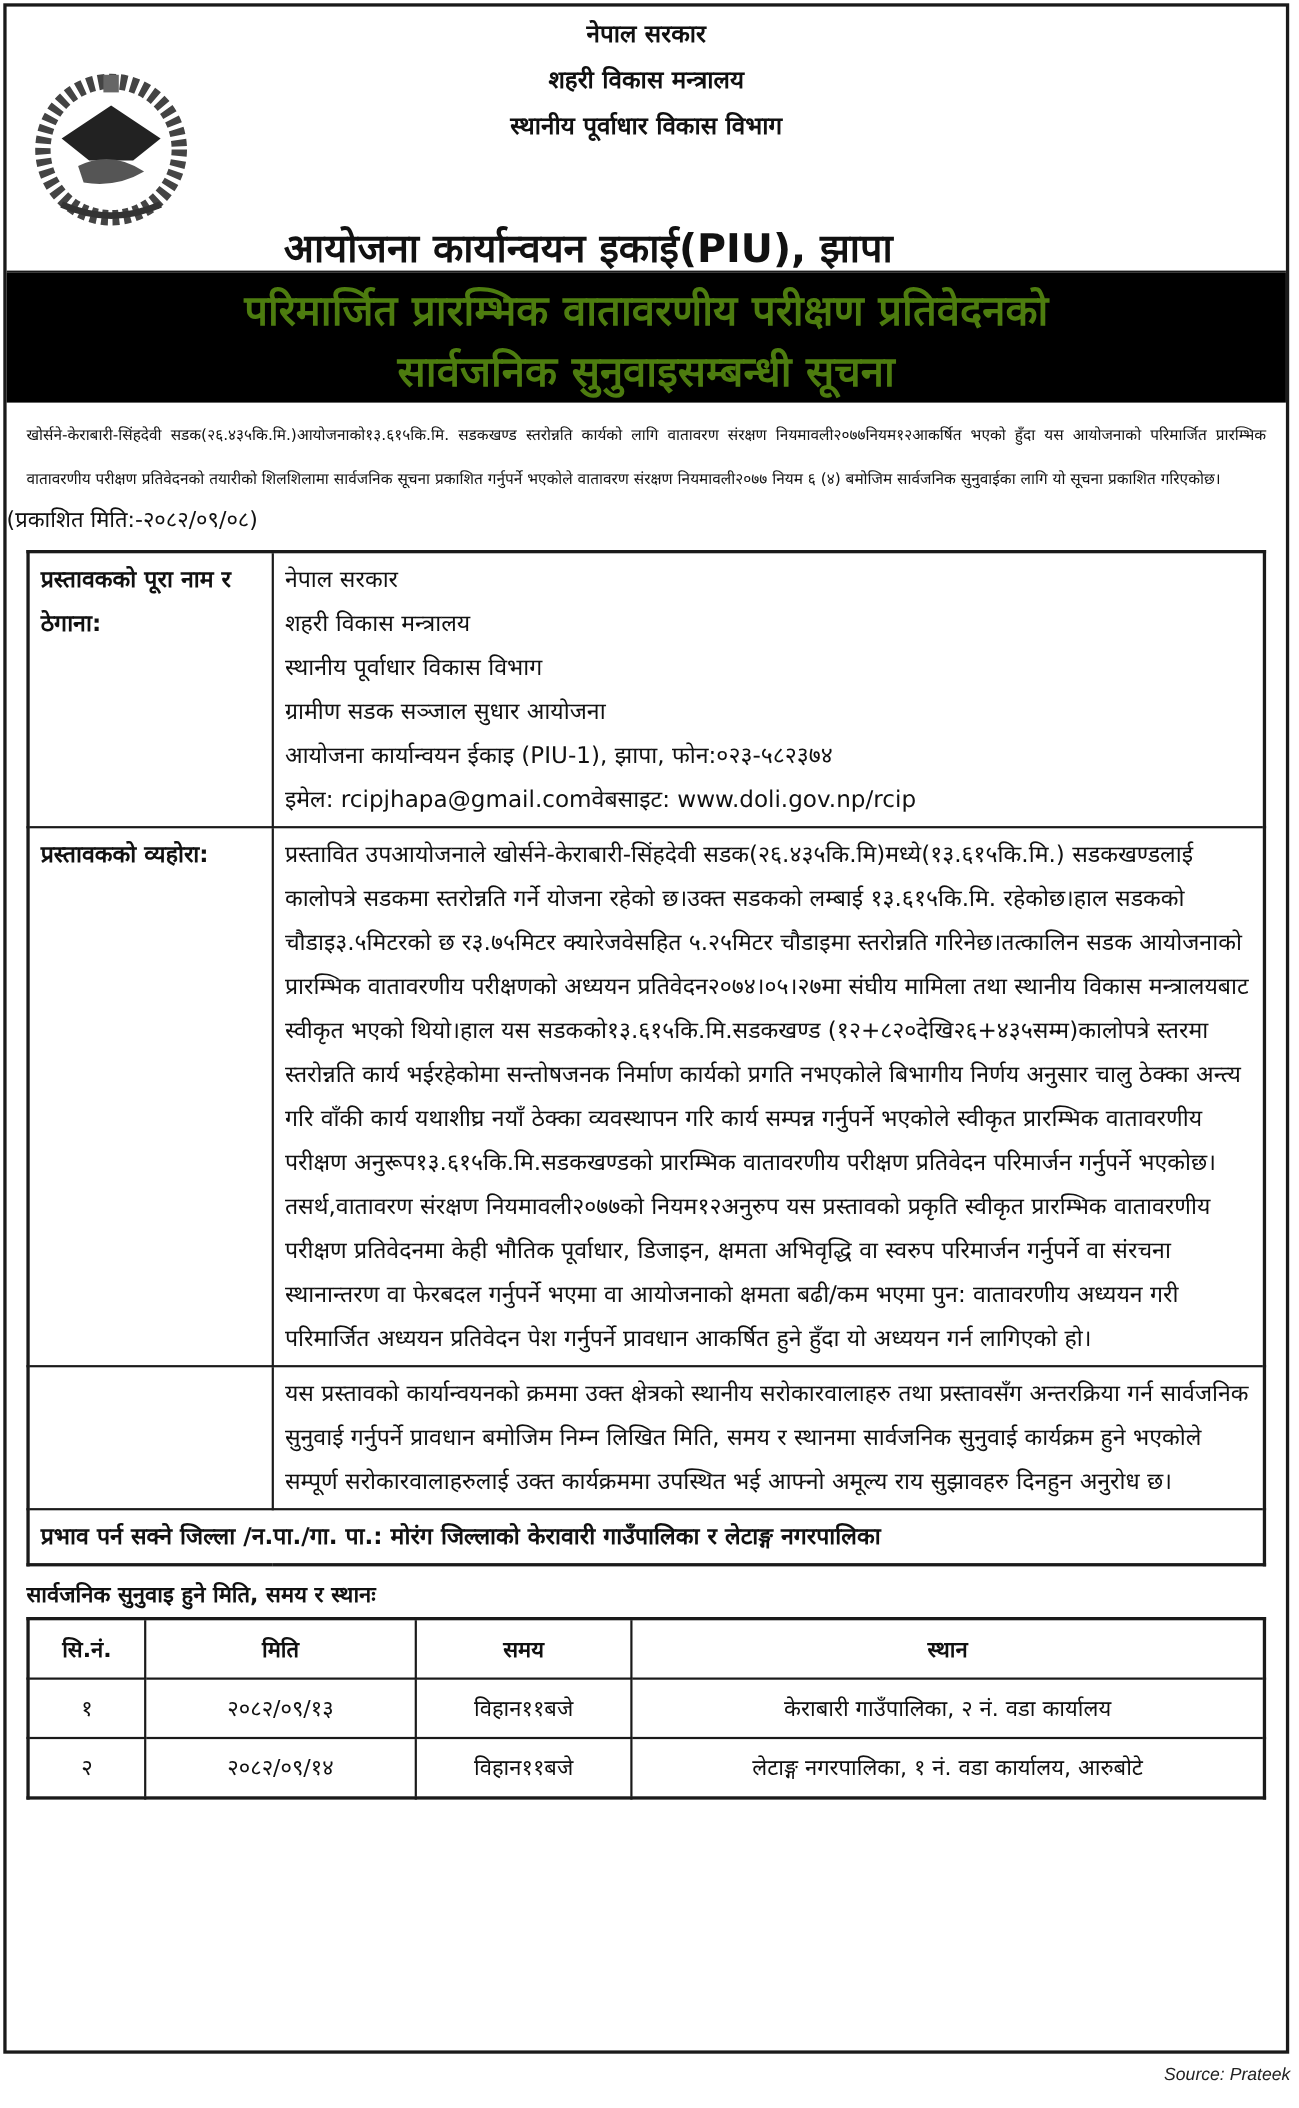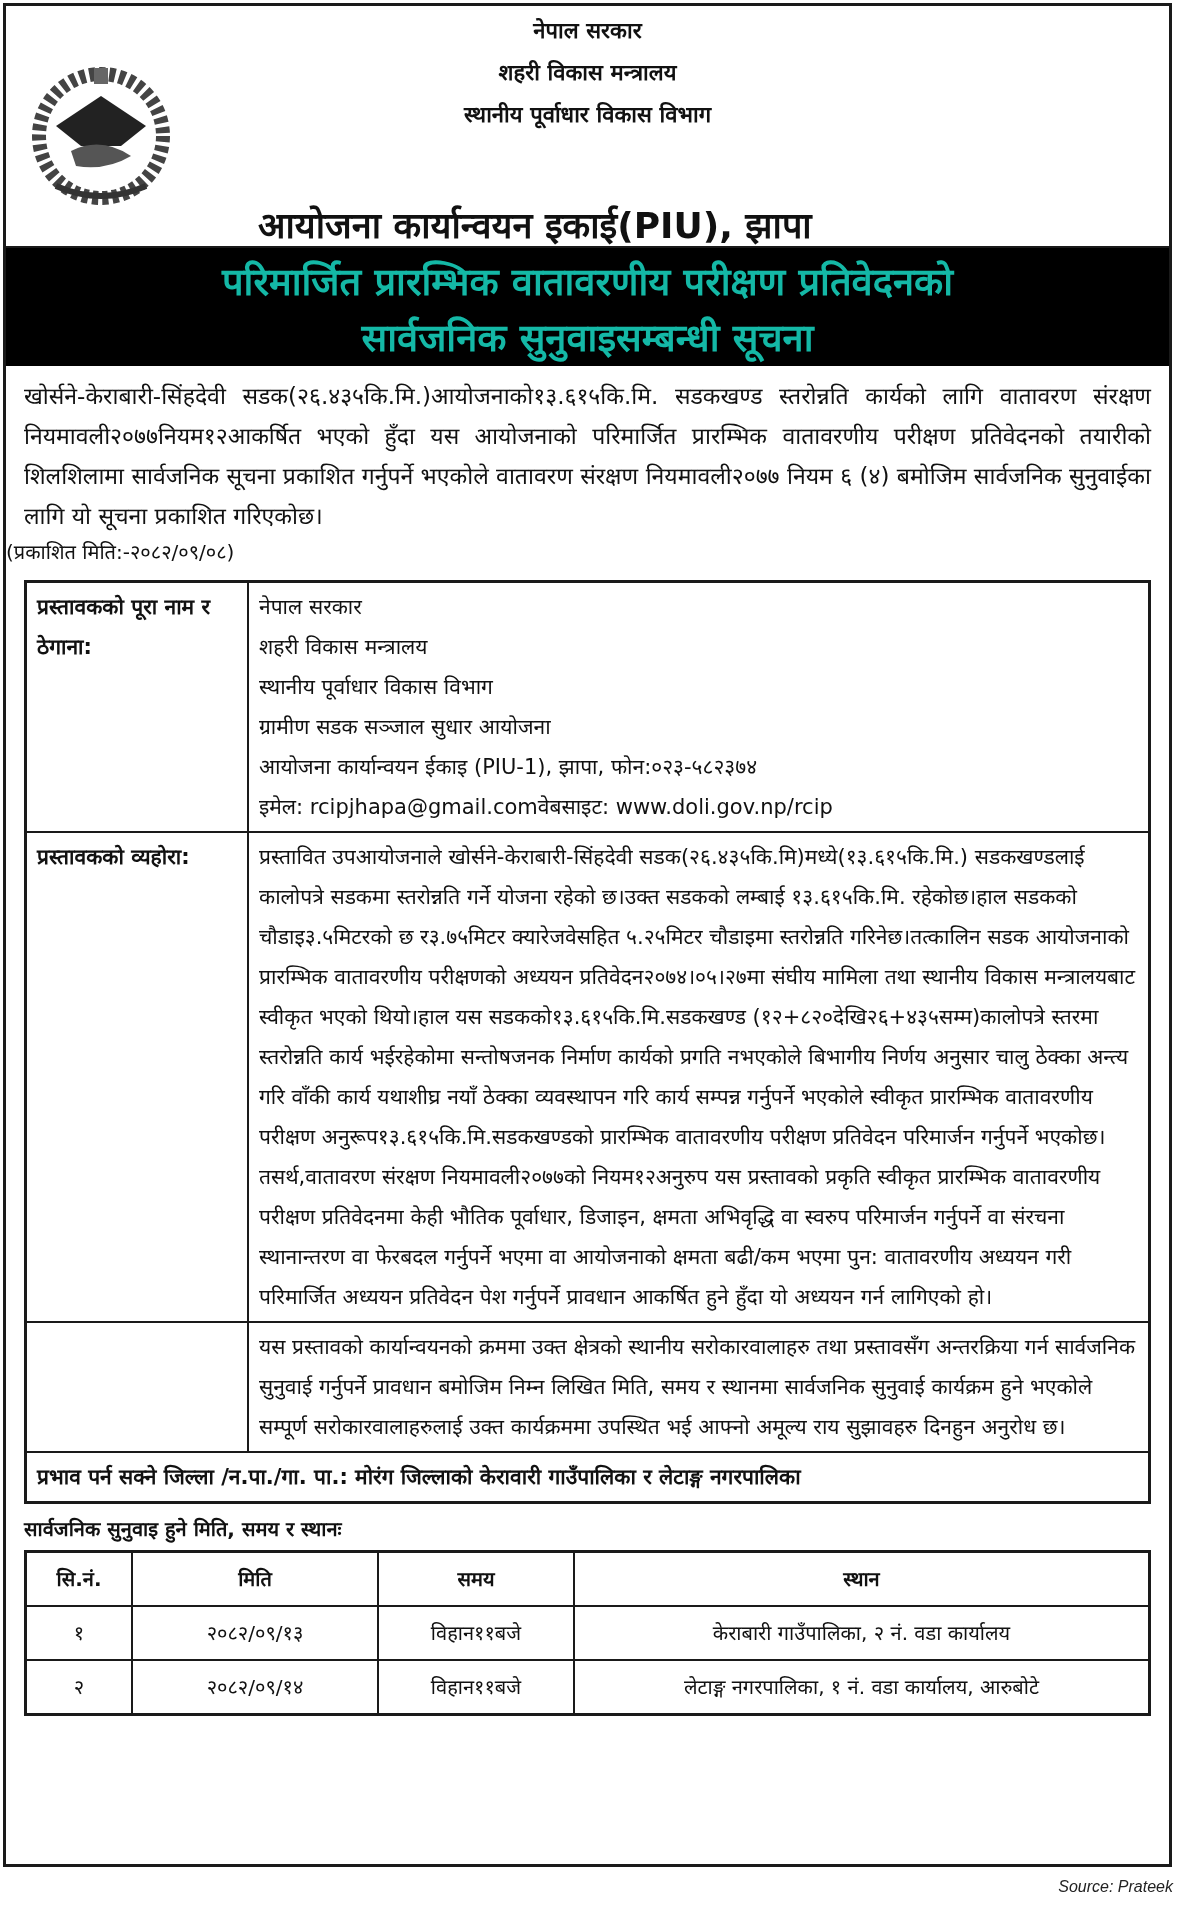--- a/index.html
+++ b/index.html
@@ -8,23 +8,23 @@
   .frame { position: absolute; left: 3px; top: 3px; width: 1169px; height: 1864px;
            border: 3px solid #1a1a1a; box-sizing: border-box; background: #fff; }
   .header { position: relative; height: 240px; border-bottom: 2px solid #1a1a1a; }
   .logo { position: absolute; left: 20px; top: 50px; width: 150px; height: 150px; }
   .hline { position: absolute; left: 0; right: 0; text-align: center; font-weight: bold; }
   .h1 { top: 8px; font-size: 22px; }
   .h2 { top: 50px; font-size: 22px; }
   .h3 { top: 92px; font-size: 22px; }
   .h4 { top: 138px; font-size: 36px; left: 180px; text-align: left; }
   .h5 { top: 194px; font-size: 36px; left: 210px; text-align: left; margin-left: 42px; }
-  .banner { background: #000; color: #14b8a6; text-align: center; font-weight: bold;
+  .banner { background: #000; color: #4d7c0f; text-align: center; font-weight: bold;
             font-size: 38px; line-height: 56px; padding: 6px 0 8px 0; height: 118px; box-sizing: border-box; }
-  .intro { padding: 10px 18px 0 18px; font-size: 23px; line-height: 40px; text-align: justify; }
+  .intro { padding: 10px 18px 0 18px; font-size: 14px; line-height: 40px; text-align: justify; }
   .pubdate { text-align: left; font-size: 20px; line-height: 36px; margin-top: -2px; }
   .infotable { margin: 10px 18px 0 18px; border: 3px solid #1a1a1a; width: calc(100% - 36px); border-collapse: collapse; }
   .infotable td { border: 2px solid #1a1a1a; vertical-align: top; font-size: 21px; line-height: 40px; padding: 4px 10px; }
   .infotable td.lbl { width: 200px; font-weight: bold; }
   .multiline div { white-space: nowrap; }
   .para { text-align: left; }
   .fullrow { font-weight: bold; }
   .sched-title { margin: 6px 18px 0 18px; font-size: 20px; font-weight: bold; line-height: 38px; }
   .sched { margin: 2px 18px 0 18px; width: calc(100% - 36px); border-collapse: collapse; border: 3px solid #1a1a1a; }
   .sched td, .sched th { border: 2px solid #1a1a1a; font-size: 20px; line-height: 44px; padding: 4px 12px; text-align: center; }

